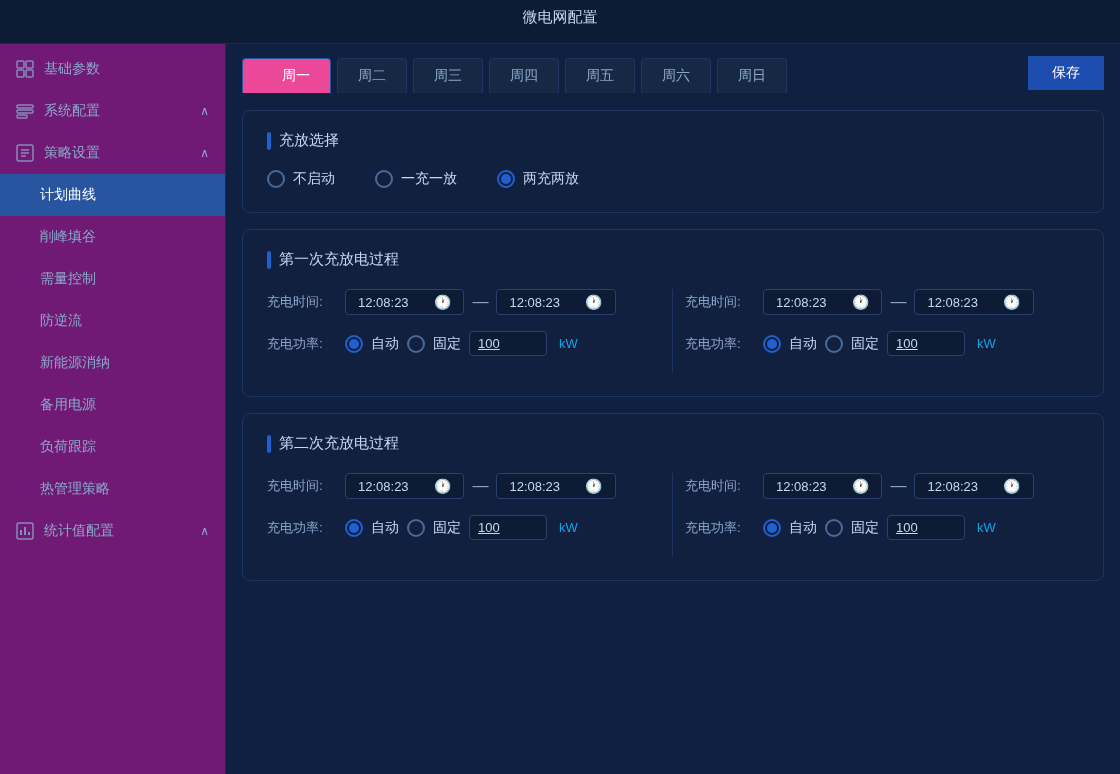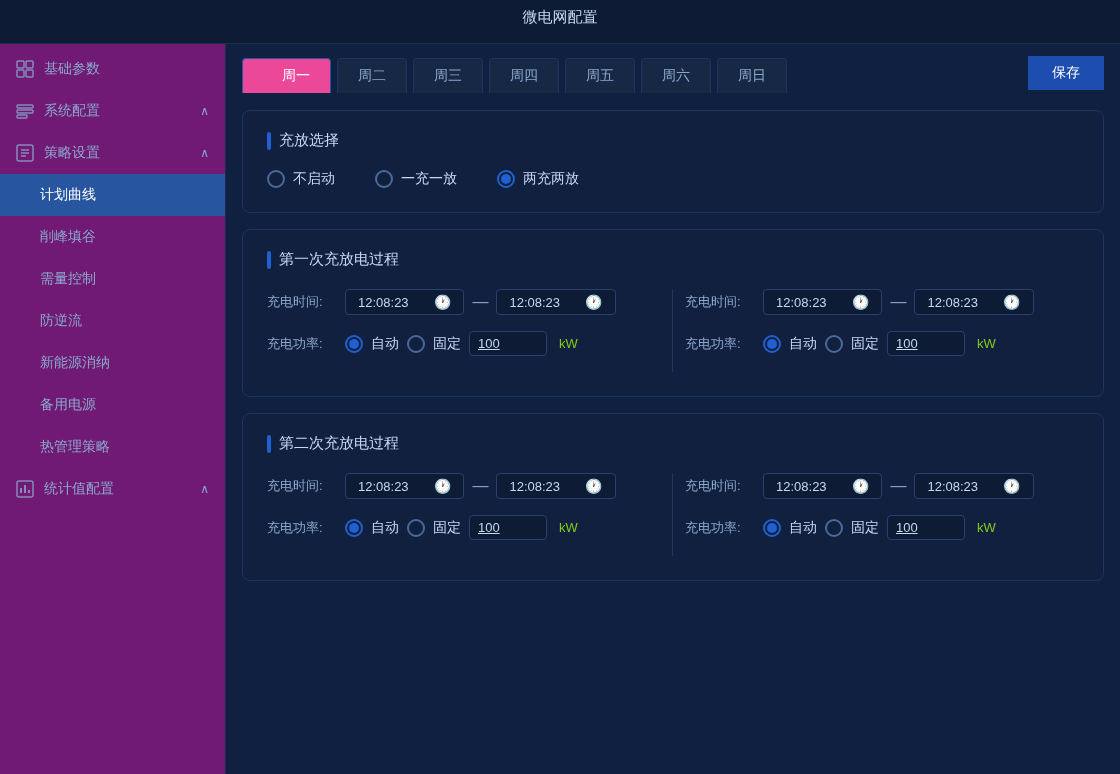--- a/index.html
+++ b/index.html
@@ -270,21 +270,21 @@
     .power-input-wrap input {
       background: none;
       border: none;
       outline: none;
       color: #c8d8f0;
       font-size: 13px;
       width: 60px;
       text-decoration: underline;
     }
     .unit-label {
-      color: #84cc16;
+      color: #0ea5e9;
       font-size: 13px;
       margin-left: 4px;
     }
 
     
     .logo-svg {
       width: 28px;
       height: 28px;
     }
   </style>
@@ -356,20 +356,23 @@
     </div>
 
     <div class="sidebar-item sub">
       <span>新能源消纳</span>
     </div>
 
     <div class="sidebar-item sub">
       <span>备用电源</span>
     </div>
 
+    <div class="sidebar-item sub">
+      <span>负荷跟踪</span>
+    </div>
 
 
     <div class="sidebar-item sub">
       <span>热管理策略</span>
     </div>
 
     <div class="sidebar-item">
       <svg class="icon" viewBox="0 0 18 18" fill="none">
         <rect x="1" y="1" width="16" height="16" rx="2" stroke="#8ba8cc" stroke-width="1.5"></rect>
         <line x1="5" y1="13" x2="5" y2="8" stroke="#8ba8cc" stroke-width="2"></line>

